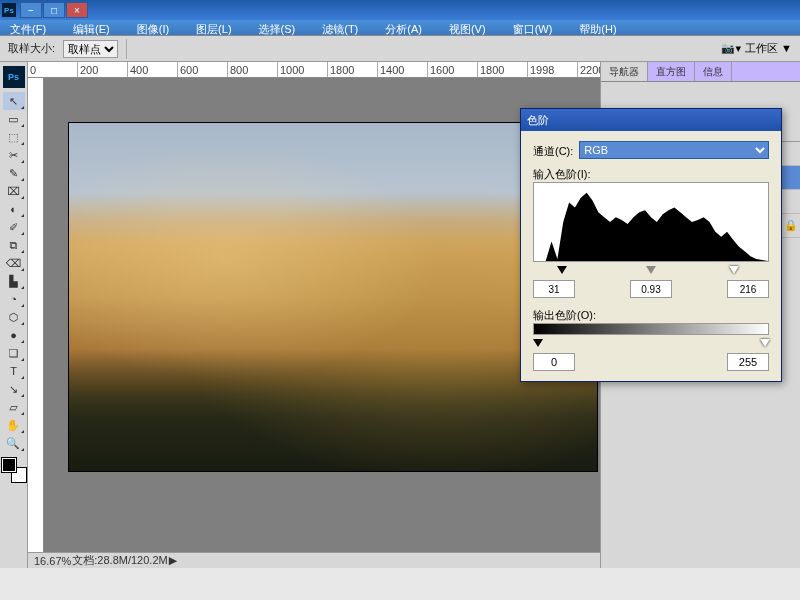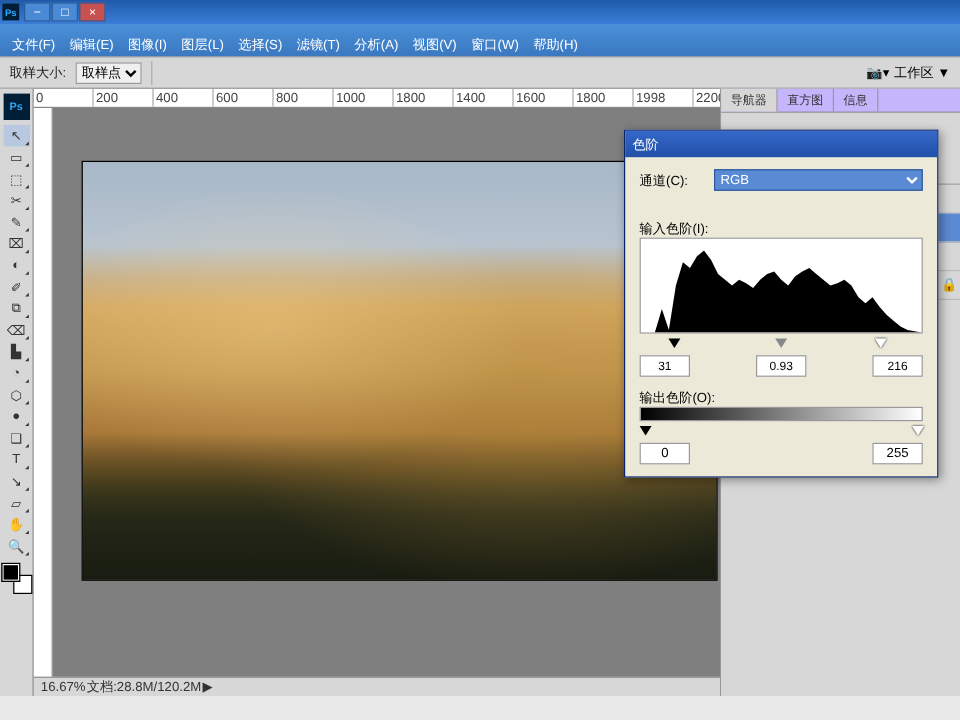--- a/index.html
+++ b/index.html
@@ -3,21 +3,21 @@
 <meta charset="utf-8">
 <style>
 *{box-sizing:border-box;margin:0;padding:0;font-family:"Microsoft YaHei",Tahoma,sans-serif;font-size:11px}
 body{width:800px;height:600px;background:#e8e8e8;overflow:hidden;position:relative}
 .titlebar{height:20px;background:linear-gradient(#1e5aa8,#3b7dd8);color:#fff;display:flex;align-items:center;padding:0 2px}
 .titlebar .ps{width:14px;height:14px;background:#001e36;margin-right:4px;display:flex;align-items:center;justify-content:center;color:#31a8ff;font-size:8px;font-weight:bold}
 .titlebar .t{flex:1;white-space:nowrap;overflow:hidden}
 .winbtns{display:flex;gap:1px}
 .winbtns div{width:22px;height:16px;background:#4a8ad4;border:1px solid #2a5a9a;display:flex;align-items:center;justify-content:center;color:#fff;font-size:10px}
 .winbtns .close{background:#c75050}
-.menubar{height:28px;background:linear-gradient(#4a90d9,#3a78c0);display:flex;align-items:flex-end;padding:0 4px;gap:0;border-bottom:1px solid #888}
+.menubar{height:16px;background:linear-gradient(#4a90d9,#3a78c0);display:flex;align-items:flex-start;padding:0 4px;gap:15px;border-bottom:1px solid #888}
 .menubar span{color:#fff;padding:2px 6px;cursor:default}
 .optbar{height:26px;background:#d7d7d7;border-bottom:1px solid #999;display:flex;align-items:center;padding:0 8px;gap:8px}
 .optbar .lbl{color:#222}
 .optbar select{height:18px;font-size:11px;background:#efefef;border:1px solid #999}
 .optbar .sep{width:1px;height:20px;background:#aaa}
 .optbar .ws{margin-left:auto;display:flex;align-items:center;gap:4px}
 .main{display:flex;height:506px}
 .toolbox{width:28px;background:#d7d7d7;border-right:1px solid #999;display:flex;flex-direction:column;align-items:center;padding-top:4px}
 .toolbox .ps-icon{width:22px;height:22px;background:#001e36;margin-bottom:4px;display:flex;align-items:center;justify-content:center;color:#31a8ff;font-size:9px;font-weight:bold}
 .tool{width:22px;height:18px;display:flex;align-items:center;justify-content:center;color:#333;position:relative}
@@ -42,21 +42,21 @@
 .layer-row{height:24px;display:flex;align-items:center;border-bottom:1px solid #bbb;padding:0 2px;gap:4px}
 .layer-row.sel{background:#5a8ad4;color:#fff}
 .eye{width:14px;height:14px;display:flex;align-items:center;justify-content:center}
 .thumb{width:24px;height:18px;background:#888;border:1px solid #666}
 .thumb.mask{background:#fff}
 .thumb.img{background:linear-gradient(#a8b,#c96 40%,#543)}
 .lname{font-size:10px;flex:1}
 .dialog{position:absolute;left:520px;top:108px;width:262px;background:#ece9d8;border:1px solid #0a246a;box-shadow:2px 2px 8px rgba(0,0,0,0.4);z-index:10}
 .dialog-title{height:22px;background:linear-gradient(#3668c9,#2050a8);color:#fff;display:flex;align-items:center;padding:0 6px;font-size:11px}
 .dialog-body{padding:10px 12px}
-.drow{display:flex;align-items:center;gap:22px;margin-bottom:24px}
+.drow{display:flex;align-items:flex-end;gap:6px;margin-bottom:8px}
 .drow label{font-size:11px}
 .drow select{flex:1;height:18px;background:#5a8ad4;color:#fff;border:1px solid #2a5a9a;font-size:11px}
 .histogram{height:80px;border:1px solid #999;background:#fff;position:relative;margin-bottom:4px}
 .histogram svg{width:100%;height:100%}
 .sliders{height:10px;position:relative;margin-bottom:4px}
 .sliders .s{position:absolute;width:0;height:0;border-left:5px solid transparent;border-right:5px solid transparent;border-top:8px solid #000;top:0}
 .sliders .s.mid{border-top-color:#888}
 .sliders .s.white{border-top-color:#fff;filter:drop-shadow(0 0 1px #000)}
 .inputs3{display:flex;justify-content:space-between;margin-bottom:10px}
 .inputs3 input{width:42px;height:18px;border:1px solid #999;text-align:center;font-size:10px}

